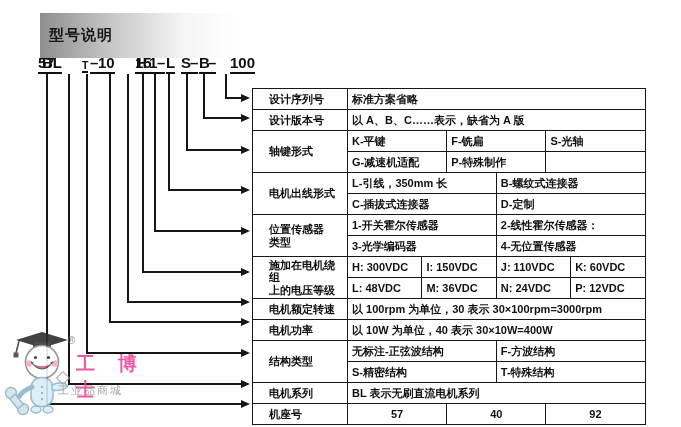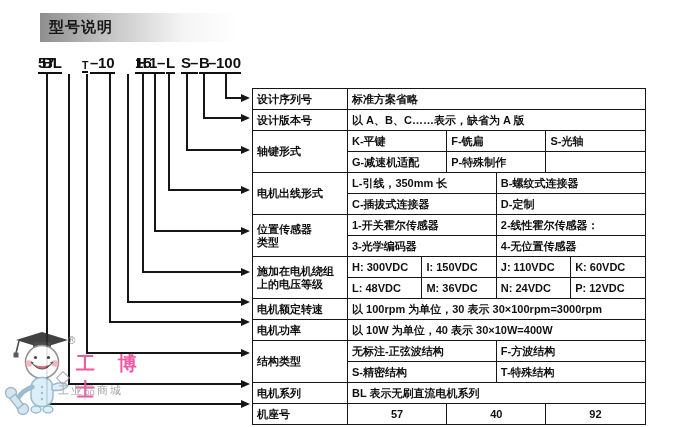--- a/index.html
+++ b/index.html
@@ -3,21 +3,21 @@
 <meta charset="utf-8">
 <style>
   html,body{margin:0;padding:0;background:#fff;}
   #page{
     position:relative;width:681px;height:427px;background:#ffffff;
     font-family:"Liberation Sans","DejaVu Sans",sans-serif;
     overflow:hidden;color:#111;
   }
   
   .title-bar{
-    position:absolute;left:40px;top:13px;width:197px;height:29px;
+    position:absolute;left:40px;top:13px;width:197px;height:45px;
     background:linear-gradient(to right,#8e8e8e 0%,#c9c9c9 38%,#f4f4f4 72%,#ffffff 100%);
     display:flex;align-items:center;
   }
   .title-bar .t{font-size:15px;font-weight:bold;color:#161616;padding-left:9px;letter-spacing:1px;}
   
   .code{position:absolute;top:54px;left:0;height:20px;font-weight:bold;font-size:15px;color:#101010;}
   .code span{position:absolute;top:0;line-height:17px;}
   .code .seg,.code .dash{border-bottom:2.5px solid #101010;padding-bottom:1px;}
   .code .sm{font-size:10.5px;top:6px;line-height:11px;border-bottom:2.5px solid #101010;}
   
@@ -29,21 +29,21 @@
   
   table.spec{
     position:absolute;left:252px;top:88px;width:393px;
     border-collapse:collapse;table-layout:fixed;
     font-size:11px;font-weight:bold;color:#101010;
   }
   table.spec td{
     border:1.5px solid #161616;height:20px;padding:0 4px;
     white-space:nowrap;overflow:hidden;vertical-align:middle;line-height:1.15;
   }
-  table.spec td.lbl{padding-left:4px;white-space:pre-line;}
+  table.spec td.lbl{padding-left:16px;white-space:pre-line;}
   table.spec td.ctr{text-align:center;}
   
   .logo{position:absolute;left:2px;top:329px;width:175px;height:95px;opacity:.9;}
   .logo .reg{position:absolute;left:66px;top:6px;font-size:10px;color:#8a8a8a;}
   .logo .nm{position:absolute;left:74px;top:22px;font-size:19px;color:#ec4899;
             font-family:"Liberation Serif","DejaVu Serif",serif;letter-spacing:9px;font-weight:bold;}
   .logo .tagwrap{position:absolute;left:56px;top:44px;display:flex;align-items:flex-start;flex-direction:column;}
   .logo .tagicon{width:8px;height:8px;border:1.5px solid #9a9a9a;transform:rotate(45deg);margin-right:5px;}
   .logo .tg{font-size:11px;color:#9a9a9a;letter-spacing:2px;}
   .logo .url{position:absolute;left:4px;top:64px;font-size:14.5px;color:#b5b5b5;letter-spacing:.5px;}
@@ -66,21 +66,21 @@
     <span class="seg" style="left:98px">10</span>
     <span class="seg" style="left:135px">15</span>
     <span class="seg" style="left:136px">H</span>
     <span class="seg" style="left:149px">1</span>
     <span class="dash" style="left:157px">–</span>
     <span class="seg" style="left:166px">L</span>
     <span class="seg" style="left:181px">S</span>
     <span class="dash" style="left:190px">–</span>
     <span class="seg" style="left:199px">B</span>
     <span class="dash" style="left:208px">–</span>
-    <span class="seg" style="left:216px">100</span>
+    <span class="seg" style="left:230px">100</span>
   </div>
 
   <div class="vl" style="left:225px;top:74px;height:24px"></div>
   <div class="hl" style="left:225px;top:97px;width:17px"></div>
   <div class="ar" style="top:93.5px"></div>
 
   <div class="vl" style="left:203px;top:74px;height:44px"></div>
   <div class="hl" style="left:203px;top:117px;width:39px"></div>
   <div class="ar" style="top:113.5px"></div>
 

